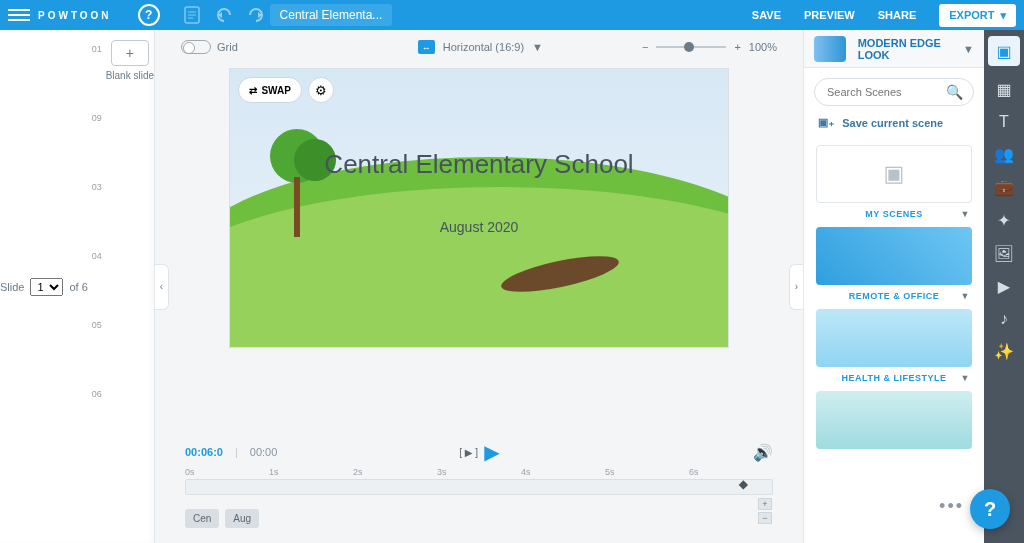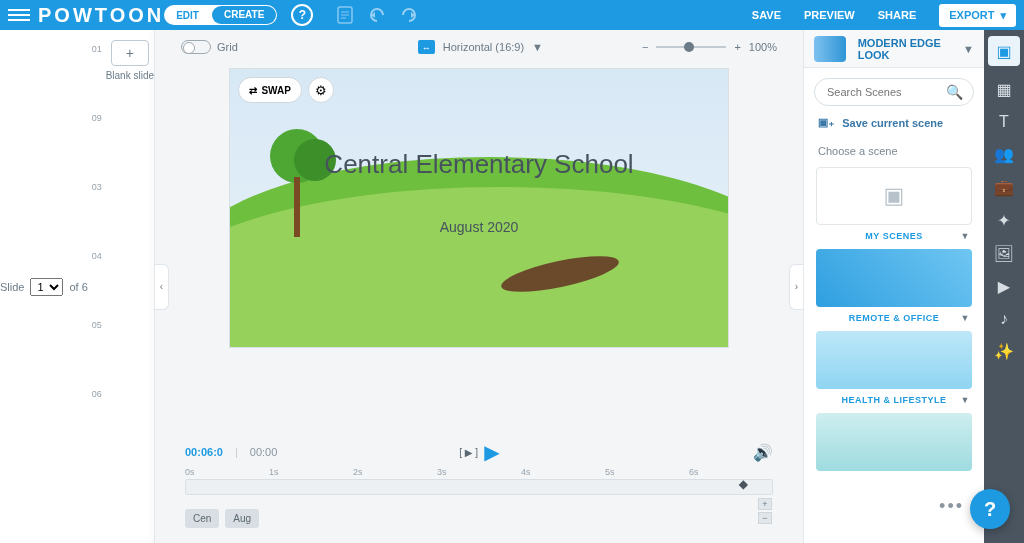--- a/index.html
+++ b/index.html
@@ -1,20 +1,20 @@
 <!DOCTYPE html>
 <html><head>
 <meta charset="utf-8">
 <style>
   * { box-sizing: border-box; margin: 0; padding: 0; font-family: -apple-system, BlinkMacSystemFont, "Segoe UI", Arial, sans-serif; }
   html, body { width: 1024px; height: 543px; overflow: hidden; background: #fff; }
   .topbar { height: 30px; background: #1d9ae2; display: flex; align-items: center; padding: 0 8px; color: #fff; font-size: 12px; }
   .hamburger { width: 22px; display:flex; flex-direction:column; gap:3px; cursor:pointer; margin-right:8px;}
   .hamburger div{height:2px;background:#fff;}
-  .logo { font-weight:600; letter-spacing:3px; font-size:20px; }
+  .logo { font-weight:600; letter-spacing:3px; font-size:10px; margin-right:12px;}
   .pill-group { background:#fff; border-radius:14px; height:20px; display:flex; align-items:center; }
   .pill-group span { padding:0 12px; font-size:10px; font-weight:600; }
   .pill-edit { color:#1d9ae2; }
   .pill-create { background:#1d9ae2; color:#fff; border-radius:14px; height:18px; line-height:18px; margin:1px;}
   .help-circ { width:22px;height:22px;border:2px solid #fff;border-radius:50%;display:flex;align-items:center;justify-content:center;margin:0 14px;font-weight:700;}
   .doc-ico { opacity:.6; margin:0 10px; }
   .undo-redo { margin:0 6px; opacity:.7;}
   .title-field { background:#39a8e8; color:#fff; padding:4px 10px; border-radius:3px; font-size:12px; min-width:120px;}
   .top-right { margin-left:auto; display:flex; align-items:center; gap:23px;}
   .top-right .link { font-size:11px; font-weight:600; cursor:pointer;}
@@ -113,39 +113,36 @@
 </head>
 <body>
 
 <div class="topbar">
   <div class="hamburger">
       <div></div>
       <div></div>
       <div></div>
     </div>
   <div class="logo">POWTOON</div>
-  <div class="pill-group">
-    <span class="pill-edit">EDIT</span>
-    <span class="pill-create">CREATE</span>
-  </div>
   <div class="help-circ">?</div>
   <svg class="doc-ico" width="16" height="18">
       <rect x="1" y="1" width="14" height="16" rx="2" fill="none" stroke="#cde8fb" stroke-width="1.5"></rect>
       <line x1="4" y1="6" x2="12" y2="6" stroke="#cde8fb"></line>
       <line x1="4" y1="9" x2="12" y2="9" stroke="#cde8fb"></line>
       <line x1="4" y1="12" x2="9" y2="12" stroke="#cde8fb"></line>
     </svg>
   <svg class="undo-redo" width="18" height="14">
       <path d="M14 7 A6 6 0 1 0 8 13" fill="none" stroke="#cde8fb" stroke-width="2"></path>
       <path d="M2 7 l4 -3 v6 z" fill="#cde8fb"></path>
     </svg>
   <svg class="undo-redo" width="18" height="14">
       <path d="M4 7 A6 6 0 1 1 10 13" fill="none" stroke="#cde8fb" stroke-width="2"></path>
       <path d="M16 7 l-4 -3 v6 z" fill="#cde8fb"></path>
     </svg>
+  <div class="title-field">Central Elementa...</div>
   <div class="top-right">
     <span class="link">SAVE</span>
     <span class="link">PREVIEW</span>
     <span class="link">SHARE</span>
     <div class="export-btn">
       <span>EXPORT</span>
       <span>▾</span>
     </div>
   </div>
 </div>
@@ -320,21 +317,20 @@
       <div class="search-row">
         <div class="search-wrap">
           <input class="search" placeholder="Search Scenes" style="">
           <span class="mag">🔍</span>
         </div>
       </div>
       <div class="save-scene">
         <span>▣₊</span>
         <span>Save current scene</span>
       </div>
-      <div class="choose">Choose a scene</div>
       <div class="scene-box">▣</div>
       <div class="cat-label"><span>MY SCENES</span><span class="chev2">▼</span></div>
       <div class="cat-img"></div>
       <div class="cat-label"><span>REMOTE &amp; OFFICE</span><span class="chev2">▼</span></div>
       <div class="cat-img cat-health"></div>
       <div class="cat-label"><span>HEALTH &amp; LIFESTYLE</span><span class="chev2">▼</span></div>
       <div class="cat-img cat-desk"></div>
     </div>
     <div class="toolcol">
       <div class="t scenes">▣</div>

